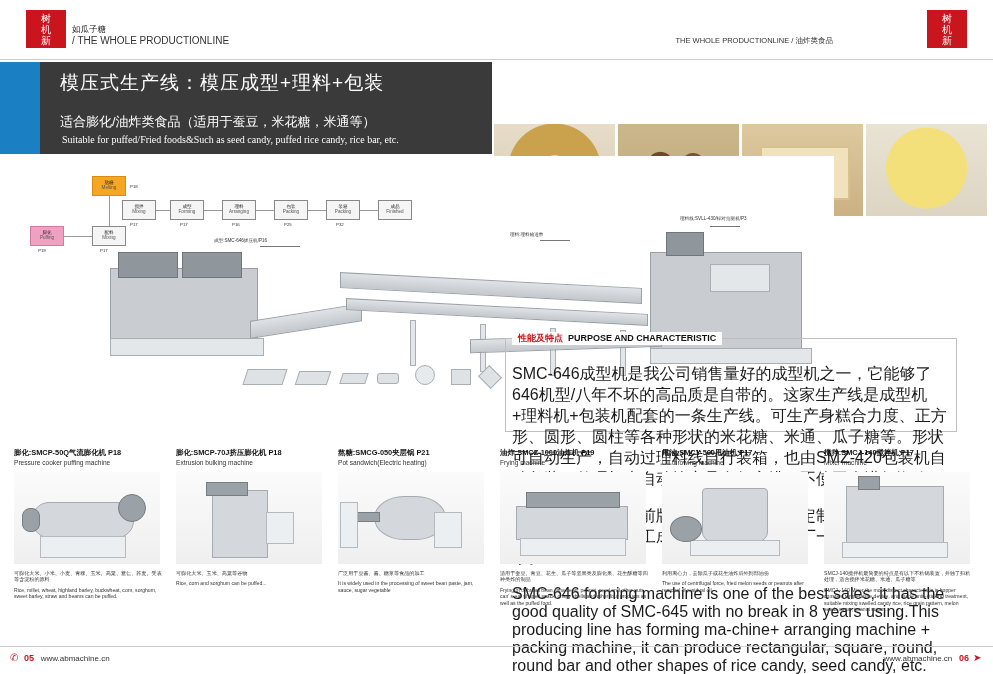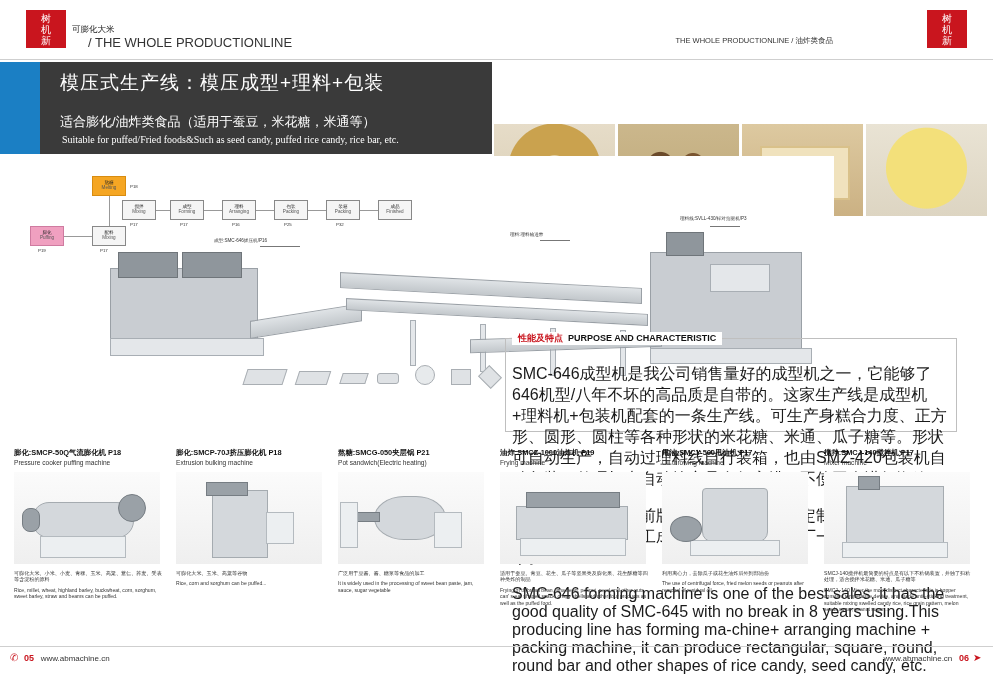--- a/index.html
+++ b/index.html
@@ -17,21 +17,21 @@
   .header{position:absolute;left:0;top:0;width:993px;height:60px;background:#ffffff;}
   .hdr-line{position:absolute;left:0;top:59px;width:993px;height:1px;background:#cfcfcf;}
   .logo{position:absolute;top:10px;width:120px;height:38px;}
   .logo.left{left:26px;}
   .logo.right{right:26px;}
   .logo-mark{position:absolute;left:0;top:0;width:40px;height:38px;background:#c9151e;color:#fff;
     font-family:"DejaVu Sans", sans-serif;font-size:10px;line-height:11px;text-align:center;
     padding-top:3px;box-sizing:border-box;letter-spacing:0;}
   .logo-mark span{display:block;}
   .logo-cn{position:absolute;left:46px;top:14px;font-size:8.5px;color:#222;white-space:nowrap;}
-  .hdr-txt-left{position:absolute;left:62px;top:25px;font-size:13px;color:#333;white-space:nowrap;}
+  .hdr-txt-left{position:absolute;left:46px;top:25px;font-size:10px;color:#333;white-space:nowrap;}
   .hdr-txt-right{position:absolute;right:160px;top:36px;font-size:7.5px;color:#333;white-space:nowrap;text-align:right;}
 
   
   .band{position:absolute;left:0;top:62px;width:993px;height:92px;}
   .band-blue{position:absolute;left:0;top:0;width:40px;height:92px;background:#1b7fc4;}
   .band-dark{position:absolute;left:40px;top:0;width:452px;height:92px;background:#3a3a3a;}
   .band-t1{position:absolute;left:60px;top:8px;font-size:19px;color:#fff;font-weight:normal;letter-spacing:1px;}
   .band-t2{position:absolute;left:62px;top:33px;font-size:10.5px;color:#fff;font-family:"Liberation Serif",serif;}
   .band-t3{position:absolute;left:60px;top:51px;font-size:13px;color:#fff;}
   .band-t4{position:absolute;left:62px;top:72px;font-size:10px;color:#fff;font-family:"Liberation Serif",serif;}
@@ -104,21 +104,21 @@
 
 <div class="page">
 
   <div class="header">
     <div class="logo left">
       <div class="logo-mark">
         <span>树</span>
         <span>机</span>
         <span>新</span>
       </div>
-      <div class="logo-cn">可膨化大米</div>
+      <div class="logo-cn">如瓜子糖</div>
       <div class="hdr-txt-left">/ THE WHOLE PRODUCTIONLINE</div>
     </div>
     <div class="logo right">
       <div class="logo-mark" style="left:80px;">
         <span>树</span>
         <span>机</span>
         <span>新</span>
       </div>
     </div>
     <div class="hdr-txt-right">THE WHOLE PRODUCTIONLINE / 油炸类食品</div>

